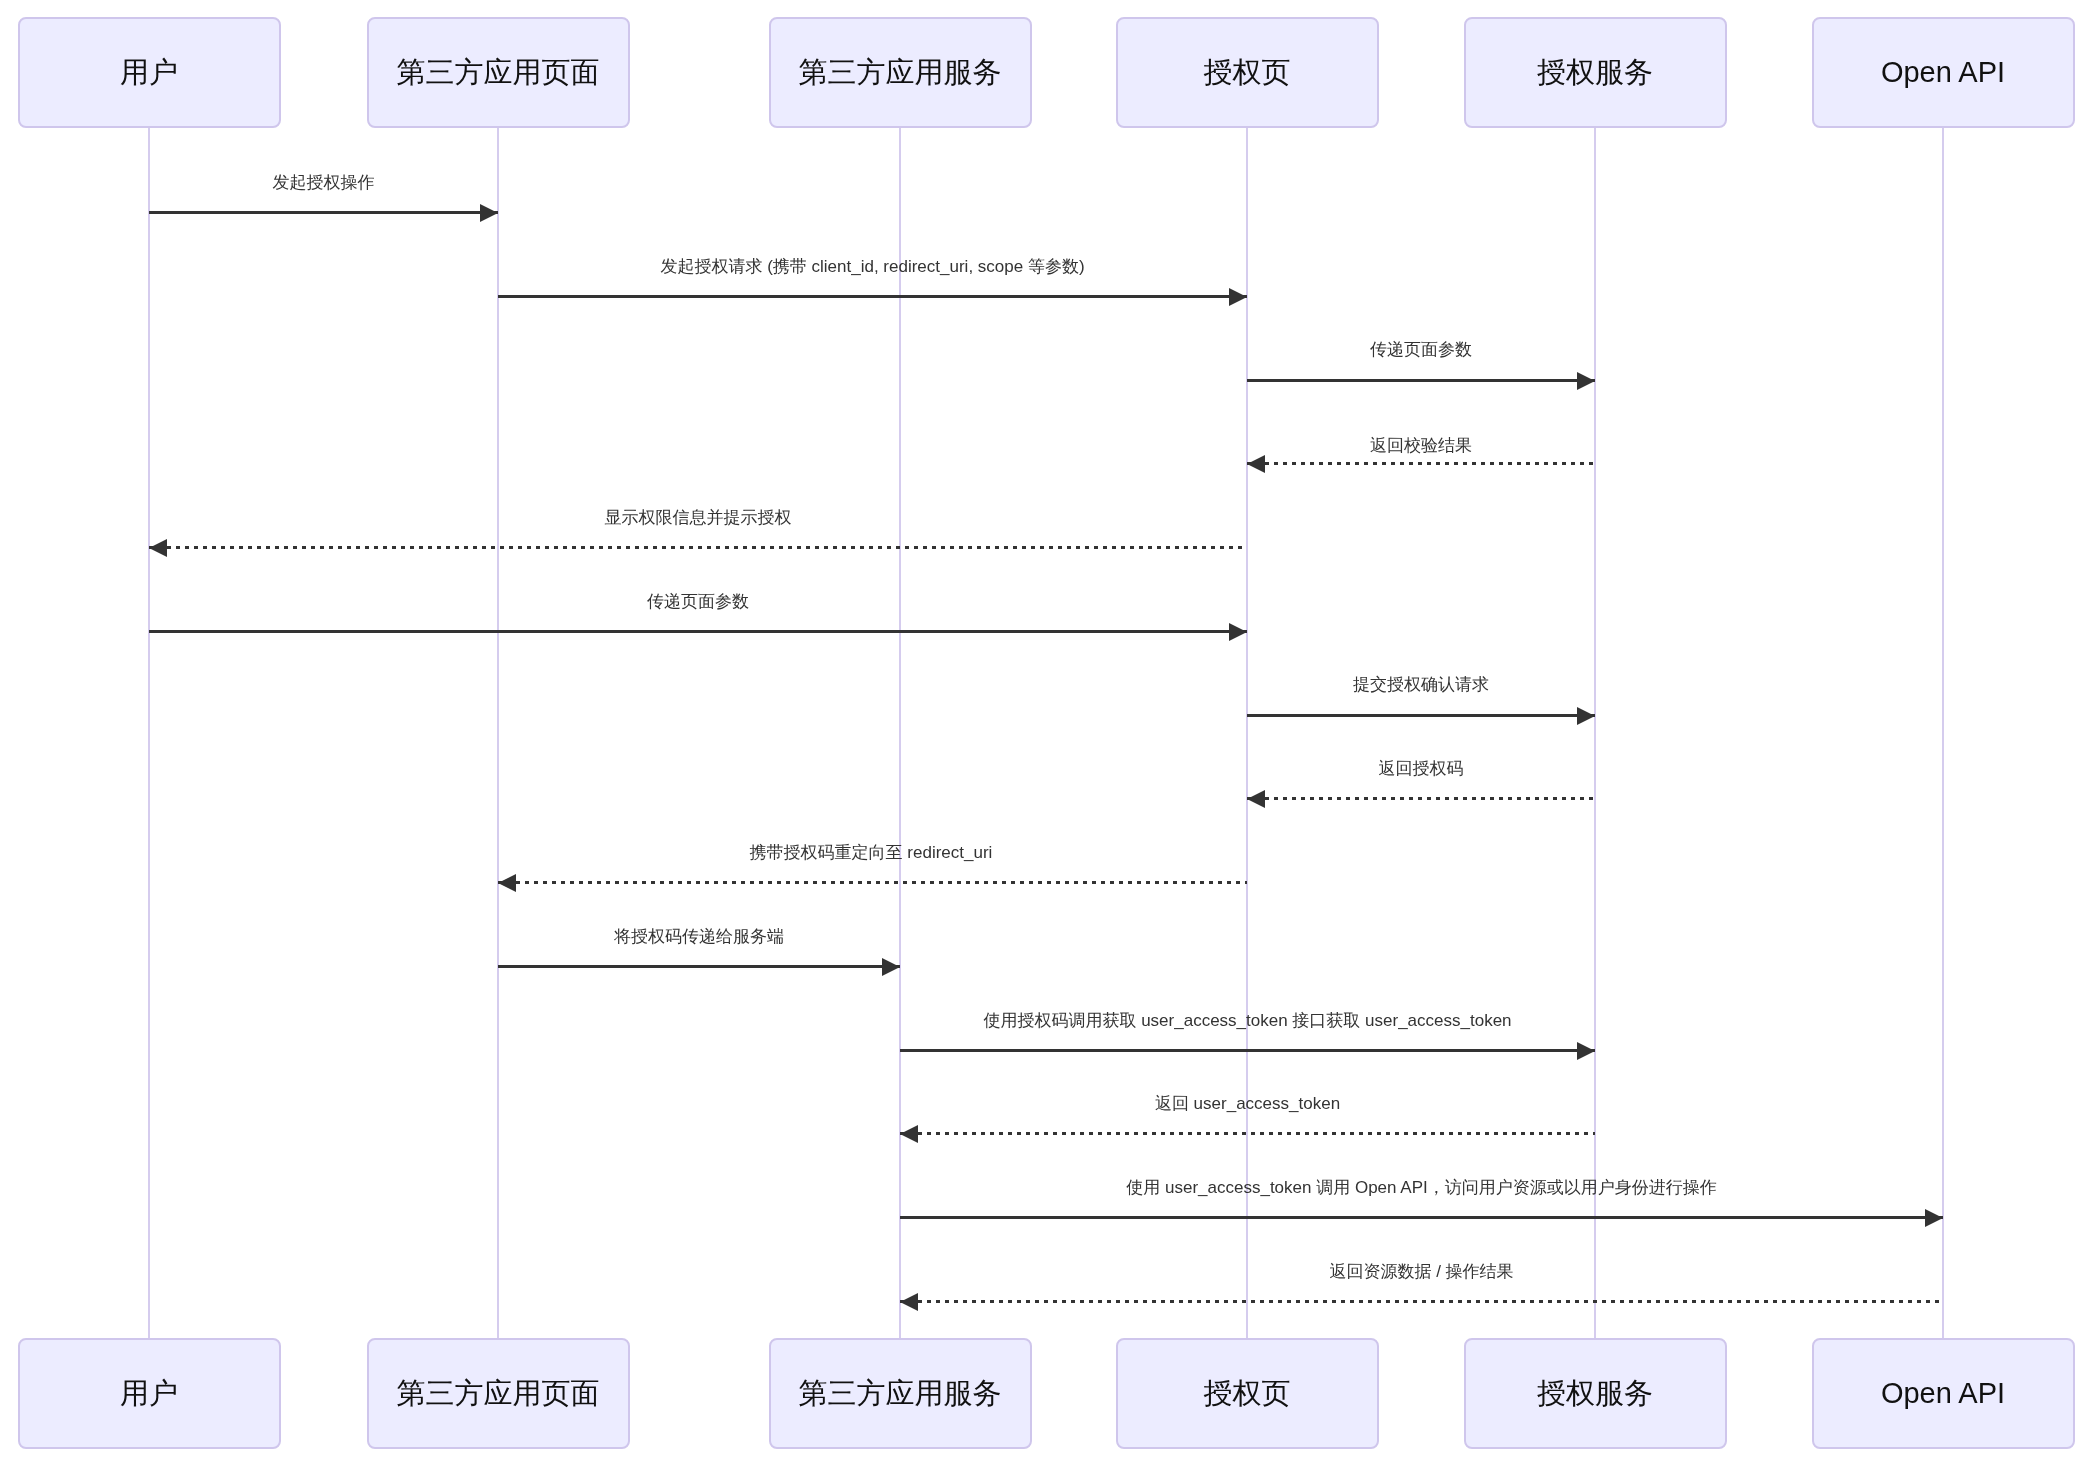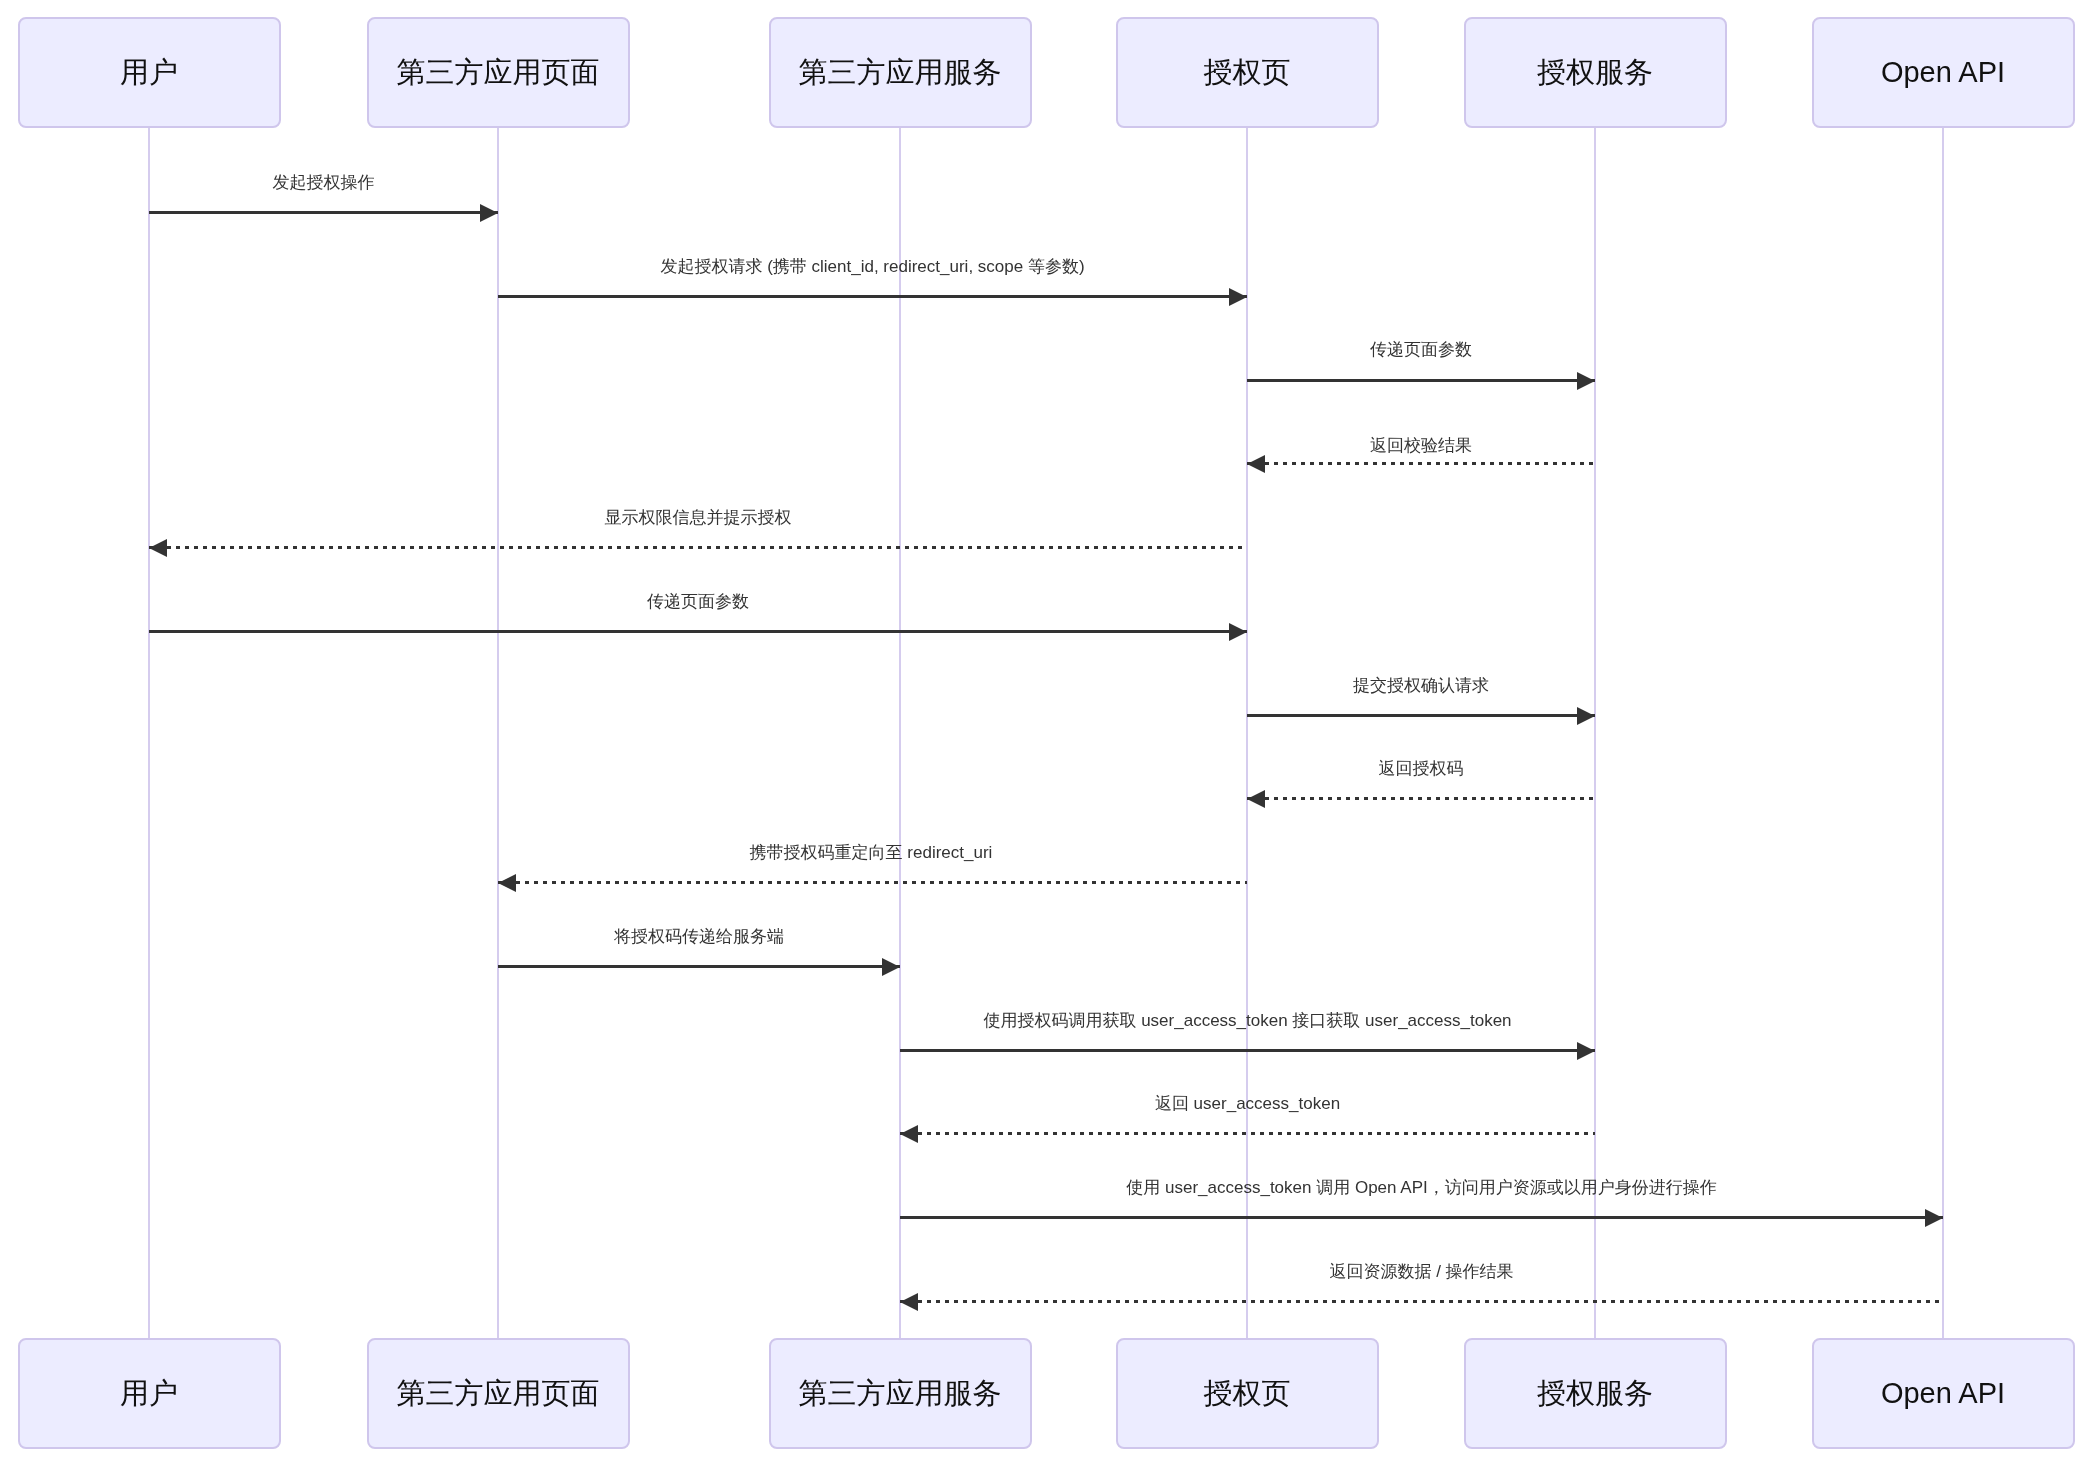--- a/index.html
+++ b/index.html
@@ -122,21 +122,21 @@
     <div class="msg-label" style="left: 698px; top: 503px;">显示权限信息并提示授权</div>
     <div class="msg-line dashed" style="left: 149px; width: 1098px; top: 546px;"></div>
     <div class="arrowhead left" style="left: 149px; top: 539px;"></div>
   </div>
     <div class="message">
     <div class="msg-label" style="left: 698px; top: 587px;">传递页面参数</div>
     <div class="msg-line solid" style="left: 149px; width: 1098px; top: 630px;"></div>
     <div class="arrowhead right" style="left: 1229px; top: 623px;"></div>
   </div>
     <div class="message">
-    <div class="msg-label" style="left: 1421px; top: 671px;">提交授权确认请求</div>
+    <div class="msg-label" style="left: 1421px; top: 671px; font-family: Liberation Mono, monospace;">提交授权确认请求</div>
     <div class="msg-line solid" style="left: 1247px; width: 348px; top: 714px;"></div>
     <div class="arrowhead right" style="left: 1577px; top: 707px;"></div>
   </div>
     <div class="message">
     <div class="msg-label" style="left: 1421px; top: 754px;">返回授权码</div>
     <div class="msg-line dashed" style="left: 1247px; width: 348px; top: 797px;"></div>
     <div class="arrowhead left" style="left: 1247px; top: 790px;"></div>
   </div>
     <div class="message">
     <div class="msg-label" style="left: 871px; top: 838px;">携带授权码重定向至 redirect_uri</div>

